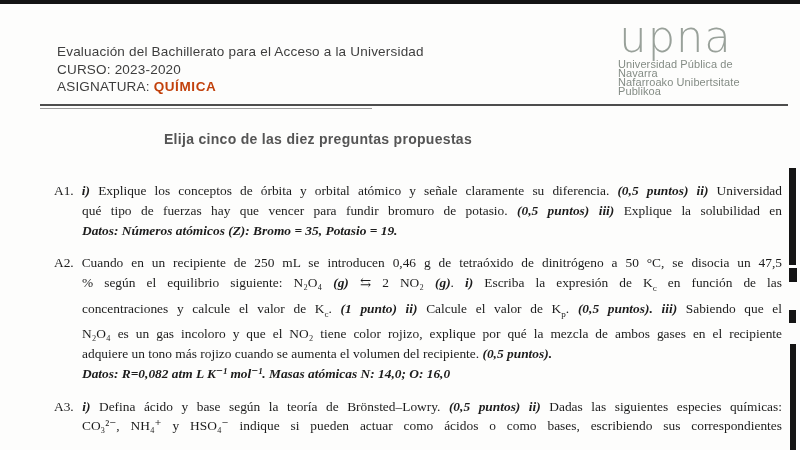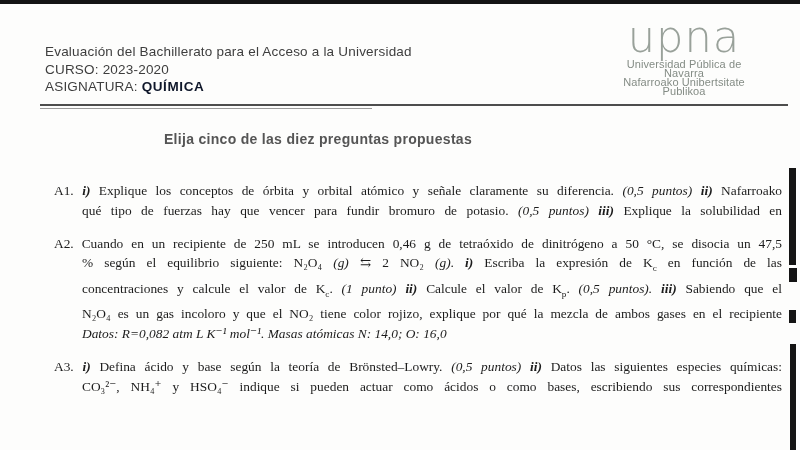--- a/index.html
+++ b/index.html
@@ -11,29 +11,29 @@
   }
   
   .artifact{position:absolute;background:#141414;}
   .a-top{left:0;top:0;width:800px;height:4px;}
   .a-r1{left:789px;top:168px;width:7px;height:97px;}
   .a-r2{left:789px;top:268px;width:8px;height:14px;}
   .a-r3{left:789px;top:310px;width:7px;height:13px;}
   .a-r4{left:790px;top:344px;width:6px;height:106px;}
   
   .hdr{
-    position:absolute;left:45px;top:43px;
+    position:absolute;left:57px;top:43px;
     font-family:"Liberation Sans",sans-serif;
     font-size:13.5px;line-height:17.6px;color:#3e3e3e;letter-spacing:.2px;
   }
-  .hdr .subj-val{font-weight:bold;color:#0f172a;letter-spacing:.6px;margin-top:32px;}
+  .hdr .subj-val{font-weight:bold;color:#c2410c;letter-spacing:.6px;margin-top:32px;}
   .rule-main{position:absolute;left:40px;top:104px;width:748px;height:2px;background:#4d4d4d;}
   .rule-sub{position:absolute;left:40px;top:108px;width:332px;height:1px;background:#9a9a9a;}
   
-  .logo{position:absolute;left:618px;top:14px;width:132px;text-align:center;}
+  .logo{position:absolute;left:618px;top:14px;width:132px;text-align:left;}
   .logo-word{
     font-family:"DejaVu Sans",sans-serif;font-weight:300;
     font-size:44px;line-height:46px;color:#99a19a;letter-spacing:1px;
     transform:scaleX(.98);
   }
   .logo-sub{
     font-family:"Liberation Sans",sans-serif;
     font-size:11px;line-height:9px;color:#848c85;letter-spacing:.1px;
   }
   
@@ -42,21 +42,21 @@
     font-family:"Liberation Sans",sans-serif;font-weight:bold;
     font-size:14px;color:#555;letter-spacing:.3px;
   }
   
   .questions{position:absolute;left:54px;top:181px;width:728px;font-size:13.4px;}
   .q{padding-left:28px;margin-bottom:13px;}
   .qline{line-height:19.8px;}
   .qline:first-child{text-indent:-28px;}
   .jl{text-align:justify;text-align-last:justify;}
   .s-n{font-style:normal;margin-top:48px;}
-  .s-i{font-style:italic;}
+  .s-i{font-style:italic;font-weight:bold;}
   .s-bi{font-style:italic;font-weight:bold;}
   .s-sub{vertical-align:sub;font-size:.68em;}
 </style>
 </head>
 <body>
 
 <div class="page">
 
   <div class="artifact a-top"></div>
   <div class="artifact a-r1"></div>
@@ -76,29 +76,31 @@
     <div class="logo-sub">Nafarroako Unibertsitate Publikoa</div>
   </div>
 
   <div class="rule-main"></div>
   <div class="rule-sub"></div>
 
   <div class="exam-title">Elija cinco de las diez preguntas propuestas</div>
 
   <div class="questions">
       <div class="q">
-        <div class="qline jl"><span class="s-n">A1. </span><span class="s-bi">i)</span><span class="s-n"> Explique los conceptos de órbita y orbital atómico y señale claramente su diferencia. </span><span class="s-i">(0,5 puntos)</span><span class="s-n"> </span><span class="s-bi">ii)</span><span class="s-n"> Nafarroako</span></div>
+        <div class="qline jl"><span class="s-n">A1. </span><span class="s-bi">i)</span><span class="s-n"> Explique los conceptos de órbita y orbital atómico y señale claramente su diferencia. </span><span class="s-i">(0,5 puntos)</span><span class="s-n"> </span><span class="s-bi">ii)</span><span class="s-n"> Universidad</span></div>
         <div class="qline jl"><span class="s-n">qué tipo de fuerzas hay que vencer para fundir bromuro de potasio. </span><span class="s-i">(0,5 puntos)</span><span class="s-n"> </span><span class="s-bi">iii)</span><span class="s-n"> Explique la solubilidad en</span></div>
+        <div class="qline"><span class="s-i">Datos: Números atómicos (Z): Bromo = 35, Potasio = 19.</span></div>
       </div>
       <div class="q">
         <div class="qline jl"><span class="s-n">A2. Cuando en un recipiente de 250 mL se introducen 0,46 g de tetraóxido de dinitrógeno a 50 °C, se disocia un 47,5</span></div>
         <div class="qline jl"><span class="s-n">% según el equilibrio siguiente: N₂O₄ </span><span class="s-i">(g)</span><span class="s-n"> ⇆ 2 NO₂ </span><span class="s-i">(g)</span><span class="s-n">. </span><span class="s-bi">i)</span><span class="s-n"> Escriba la expresión de K</span><span class="s-sub">c</span><span class="s-n"> en función de las</span></div>
         <div class="qline jl"><span class="s-n">concentraciones y calcule el valor de K</span><span class="s-sub">c</span><span class="s-n">. </span><span class="s-i">(1 punto)</span><span class="s-n"> </span><span class="s-bi">ii)</span><span class="s-n"> Calcule el valor de K</span><span class="s-sub">p</span><span class="s-n">. </span><span class="s-i">(0,5 puntos).</span><span class="s-n"> </span><span class="s-bi">iii)</span><span class="s-n"> Sabiendo que el</span></div>
         <div class="qline jl"><span class="s-n">N₂O₄ es un gas incoloro y que el NO₂ tiene color rojizo, explique por qué la mezcla de ambos gases en el recipiente</span></div>
+        <div class="qline"><span class="s-n">adquiere un tono más rojizo cuando se aumenta el volumen del recipiente. </span><span class="s-i">(0,5 puntos).</span></div>
         <div class="qline"><span class="s-i">Datos: R=0,082 atm L K⁻¹ mol⁻¹. Masas atómicas N: 14,0; O: 16,0</span></div>
       </div>
       <div class="q">
-        <div class="qline jl"><span class="s-n">A3. </span><span class="s-bi">i)</span><span class="s-n"> Defina ácido y base según la teoría de Brönsted–Lowry. </span><span class="s-i">(0,5 puntos)</span><span class="s-n"> </span><span class="s-bi">ii)</span><span class="s-n"> Datos las siguientes especies químicas:</span></div>
+        <div class="qline jl"><span class="s-n">A3. </span><span class="s-bi">i)</span><span class="s-n"> Defina ácido y base según la teoría de Brönsted–Lowry. </span><span class="s-i">(0,5 puntos)</span><span class="s-n"> </span><span class="s-bi">ii)</span><span class="s-n"> Dadas las siguientes especies químicas:</span></div>
         <div class="qline jl"><span class="s-n">CO₃²⁻, NH₄⁺ y HSO₄⁻ indique si pueden actuar como ácidos o como bases, escribiendo sus correspondientes</span></div>
       </div>
     </div>
 
 </div>
 
 </body></html>

